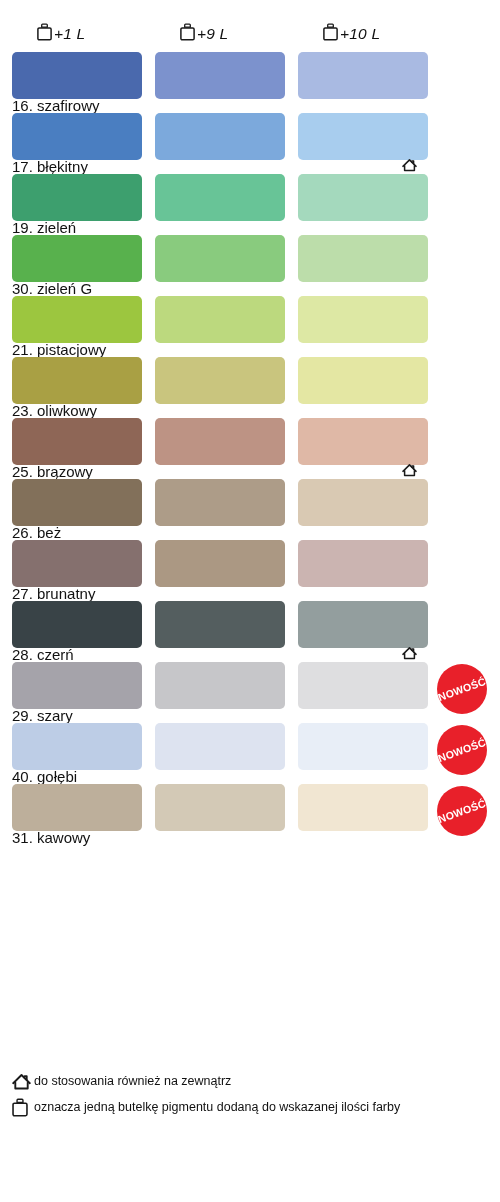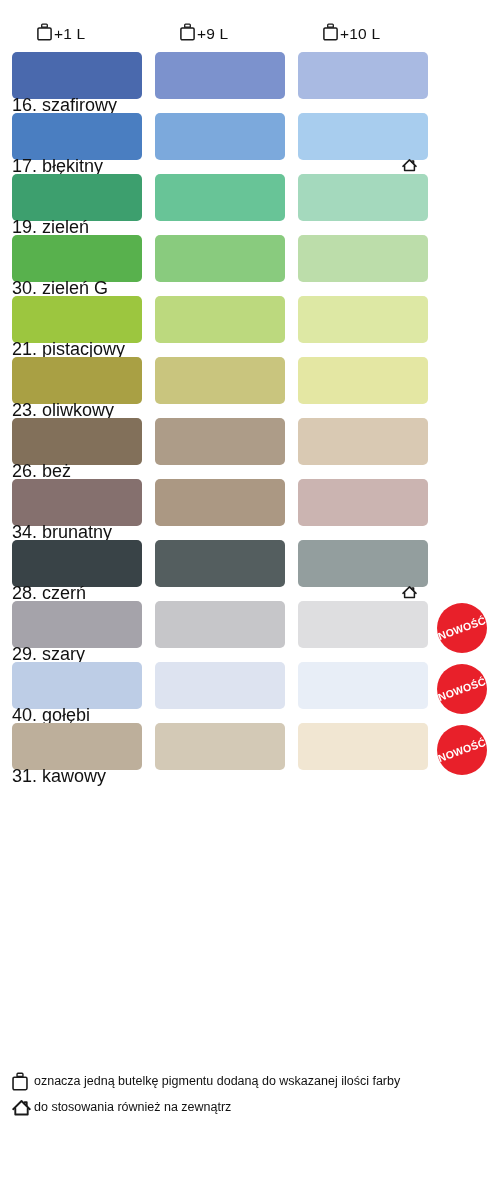--- a/index.html
+++ b/index.html
@@ -24,20 +24,21 @@
     width: 500px;
     height: 52px;
   }
   .hdr-cell {
     position: absolute;
     top: 22px;
     display: flex;
     align-items: center;
     gap: 2px;
     height: 24px;
+    font-style: italic;
   }
   .hdr-cell .hdr-label {
     font-size: 15.5px;
     letter-spacing: 0.2px;
     color: #111;
     line-height: 1;
     white-space: nowrap;
   }
   .bottle-ico {
     display: inline-block;
@@ -64,21 +65,21 @@
     border-radius: 5px;
   }
   .sw-c0 { left: 12px;  width: 130px; }
   .sw-c1 { left: 155px; width: 130px; }
   .sw-c2 { left: 298px; width: 130px; }
 
   .row-label {
     position: absolute;
     left: 12px;
     top: 46px;
-    font-size: 18px;
+    font-size: 15px;
     line-height: 15px;
     color: #111;
     white-space: nowrap;
   }
 
   .house-ico {
     position: absolute;
     left: 402px;
     top: 45px;
     width: 15px;
@@ -198,30 +199,41 @@
       <div class="swatch sw-c2" style="background: rgb(221, 232, 164);"></div>
       <div class="row-label">21. pistacjowy</div>
     </div>
     <div class="row">
       <div class="swatch sw-c0" style="background: rgb(169, 160, 68);"></div>
       <div class="swatch sw-c1" style="background: rgb(201, 197, 126);"></div>
       <div class="swatch sw-c2" style="background: rgb(228, 231, 163);"></div>
       <div class="row-label">23. oliwkowy</div>
     </div>
     <div class="row">
+      <div class="swatch sw-c0" style="background: rgb(142, 102, 86);"></div>
+      <div class="swatch sw-c1" style="background: rgb(189, 147, 132);"></div>
+      <div class="swatch sw-c2" style="background: rgb(223, 184, 166);"></div>
+      <div class="row-label">25. brązowy</div>
+      <div class="house-ico"><svg class="" viewBox="0 0 19 17" xmlns="http://www.w3.org/2000/svg" width="15" height="14">
+          <path d="M1.2 10.2 L9.5 2.0 L17.8 10.2" fill="none" stroke="#1a1a1a" stroke-width="1.9" stroke-linejoin="round" stroke-linecap="round"></path>
+          <path d="M3.3 9.6 v5.9 h12.4 v-5.9" fill="none" stroke="#1a1a1a" stroke-width="1.9" stroke-linejoin="round" stroke-linecap="round"></path>
+          <path d="M12.6 5.1 v-1.9 h2.2 v4.0" fill="none" stroke="#1a1a1a" stroke-width="1.7" stroke-linejoin="round" stroke-linecap="round"></path>
+        </svg></div>
+    </div>
+    <div class="row">
       <div class="swatch sw-c0" style="background: rgb(130, 112, 90);"></div>
       <div class="swatch sw-c1" style="background: rgb(173, 156, 136);"></div>
       <div class="swatch sw-c2" style="background: rgb(217, 201, 179);"></div>
       <div class="row-label">26. beż</div>
     </div>
     <div class="row">
       <div class="swatch sw-c0" style="background: rgb(133, 112, 110);"></div>
       <div class="swatch sw-c1" style="background: rgb(171, 152, 131);"></div>
       <div class="swatch sw-c2" style="background: rgb(203, 180, 177);"></div>
-      <div class="row-label">34. brunatny</div>
+      <div class="row-label">27. brunatny</div>
     </div>
     <div class="row">
       <div class="swatch sw-c0" style="background: rgb(57, 67, 71);"></div>
       <div class="swatch sw-c1" style="background: rgb(84, 94, 95);"></div>
       <div class="swatch sw-c2" style="background: rgb(147, 158, 158);"></div>
       <div class="row-label">28. czerń</div>
       <div class="house-ico"><svg class="" viewBox="0 0 19 17" xmlns="http://www.w3.org/2000/svg" width="15" height="14">
           <path d="M1.2 10.2 L9.5 2.0 L17.8 10.2" fill="none" stroke="#1a1a1a" stroke-width="1.9" stroke-linejoin="round" stroke-linecap="round"></path>
           <path d="M3.3 9.6 v5.9 h12.4 v-5.9" fill="none" stroke="#1a1a1a" stroke-width="1.9" stroke-linejoin="round" stroke-linecap="round"></path>
           <path d="M12.6 5.1 v-1.9 h2.2 v4.0" fill="none" stroke="#1a1a1a" stroke-width="1.7" stroke-linejoin="round" stroke-linecap="round"></path>
@@ -252,30 +264,30 @@
       <div class="row-label">31. kawowy</div>
       <div class="nowosc-badge">
         <span>NOWOŚĆ</span>
       </div>
     </div>
   </div>
 
 <div id="legend">
     <div class="legend-row">
       <div class="legend-ico-wrap">
-        <svg class="legend-bottle" viewBox="0 0 15 18" xmlns="http://www.w3.org/2000/svg">
-          <path d="M5.6 1.2 h3.8 a0.9 0.9 0 0 1 0.9 0.9 v2.0 h-5.6 v-2.0 a0.9 0.9 0 0 1 0.9 -0.9 z" fill="none" stroke="#1a1a1a" stroke-width="1.3"></path>
-          <path d="M2.2 5.0 h10.6 a1.3 1.3 0 0 1 1.3 1.3 v9.2 a1.3 1.3 0 0 1 -1.3 1.3 h-10.6 a1.3 1.3 0 0 1 -1.3 -1.3 v-9.2 a1.3 1.3 0 0 1 1.3 -1.3 z" fill="none" stroke="#1a1a1a" stroke-width="1.5"></path>
+        <svg class="legend-house" viewBox="0 0 19 17" xmlns="http://www.w3.org/2000/svg">
+          <path d="M1.2 10.2 L9.5 2.0 L17.8 10.2" fill="none" stroke="#1a1a1a" stroke-width="1.9" stroke-linejoin="round" stroke-linecap="round"></path>
+          <path d="M3.3 9.6 v5.9 h12.4 v-5.9" fill="none" stroke="#1a1a1a" stroke-width="1.9" stroke-linejoin="round" stroke-linecap="round"></path>
+          <path d="M12.6 5.1 v-1.9 h2.2 v4.0" fill="none" stroke="#1a1a1a" stroke-width="1.7" stroke-linejoin="round" stroke-linecap="round"></path>
         </svg>
       </div>
-      <div class="legend-text">oznacza jedną butelkę pigmentu dodaną do wskazanej ilości farby</div>
+      <div class="legend-text">do stosowania również na zewnątrz</div>
     </div>
     <div class="legend-row">
       <div class="legend-ico-wrap">
-        <svg class="legend-house" viewBox="0 0 19 17" xmlns="http://www.w3.org/2000/svg">
-          <path d="M1.2 10.2 L9.5 2.0 L17.8 10.2" fill="none" stroke="#1a1a1a" stroke-width="1.9" stroke-linejoin="round" stroke-linecap="round"></path>
-          <path d="M3.3 9.6 v5.9 h12.4 v-5.9" fill="none" stroke="#1a1a1a" stroke-width="1.9" stroke-linejoin="round" stroke-linecap="round"></path>
-          <path d="M12.6 5.1 v-1.9 h2.2 v4.0" fill="none" stroke="#1a1a1a" stroke-width="1.7" stroke-linejoin="round" stroke-linecap="round"></path>
+        <svg class="legend-bottle" viewBox="0 0 15 18" xmlns="http://www.w3.org/2000/svg">
+          <path d="M5.6 1.2 h3.8 a0.9 0.9 0 0 1 0.9 0.9 v2.0 h-5.6 v-2.0 a0.9 0.9 0 0 1 0.9 -0.9 z" fill="none" stroke="#1a1a1a" stroke-width="1.3"></path>
+          <path d="M2.2 5.0 h10.6 a1.3 1.3 0 0 1 1.3 1.3 v9.2 a1.3 1.3 0 0 1 -1.3 1.3 h-10.6 a1.3 1.3 0 0 1 -1.3 -1.3 v-9.2 a1.3 1.3 0 0 1 1.3 -1.3 z" fill="none" stroke="#1a1a1a" stroke-width="1.5"></path>
         </svg>
       </div>
-      <div class="legend-text">do stosowania również na zewnątrz</div>
+      <div class="legend-text">oznacza jedną butelkę pigmentu dodaną do wskazanej ilości farby</div>
     </div>
   </div>
 
 </body></html>

